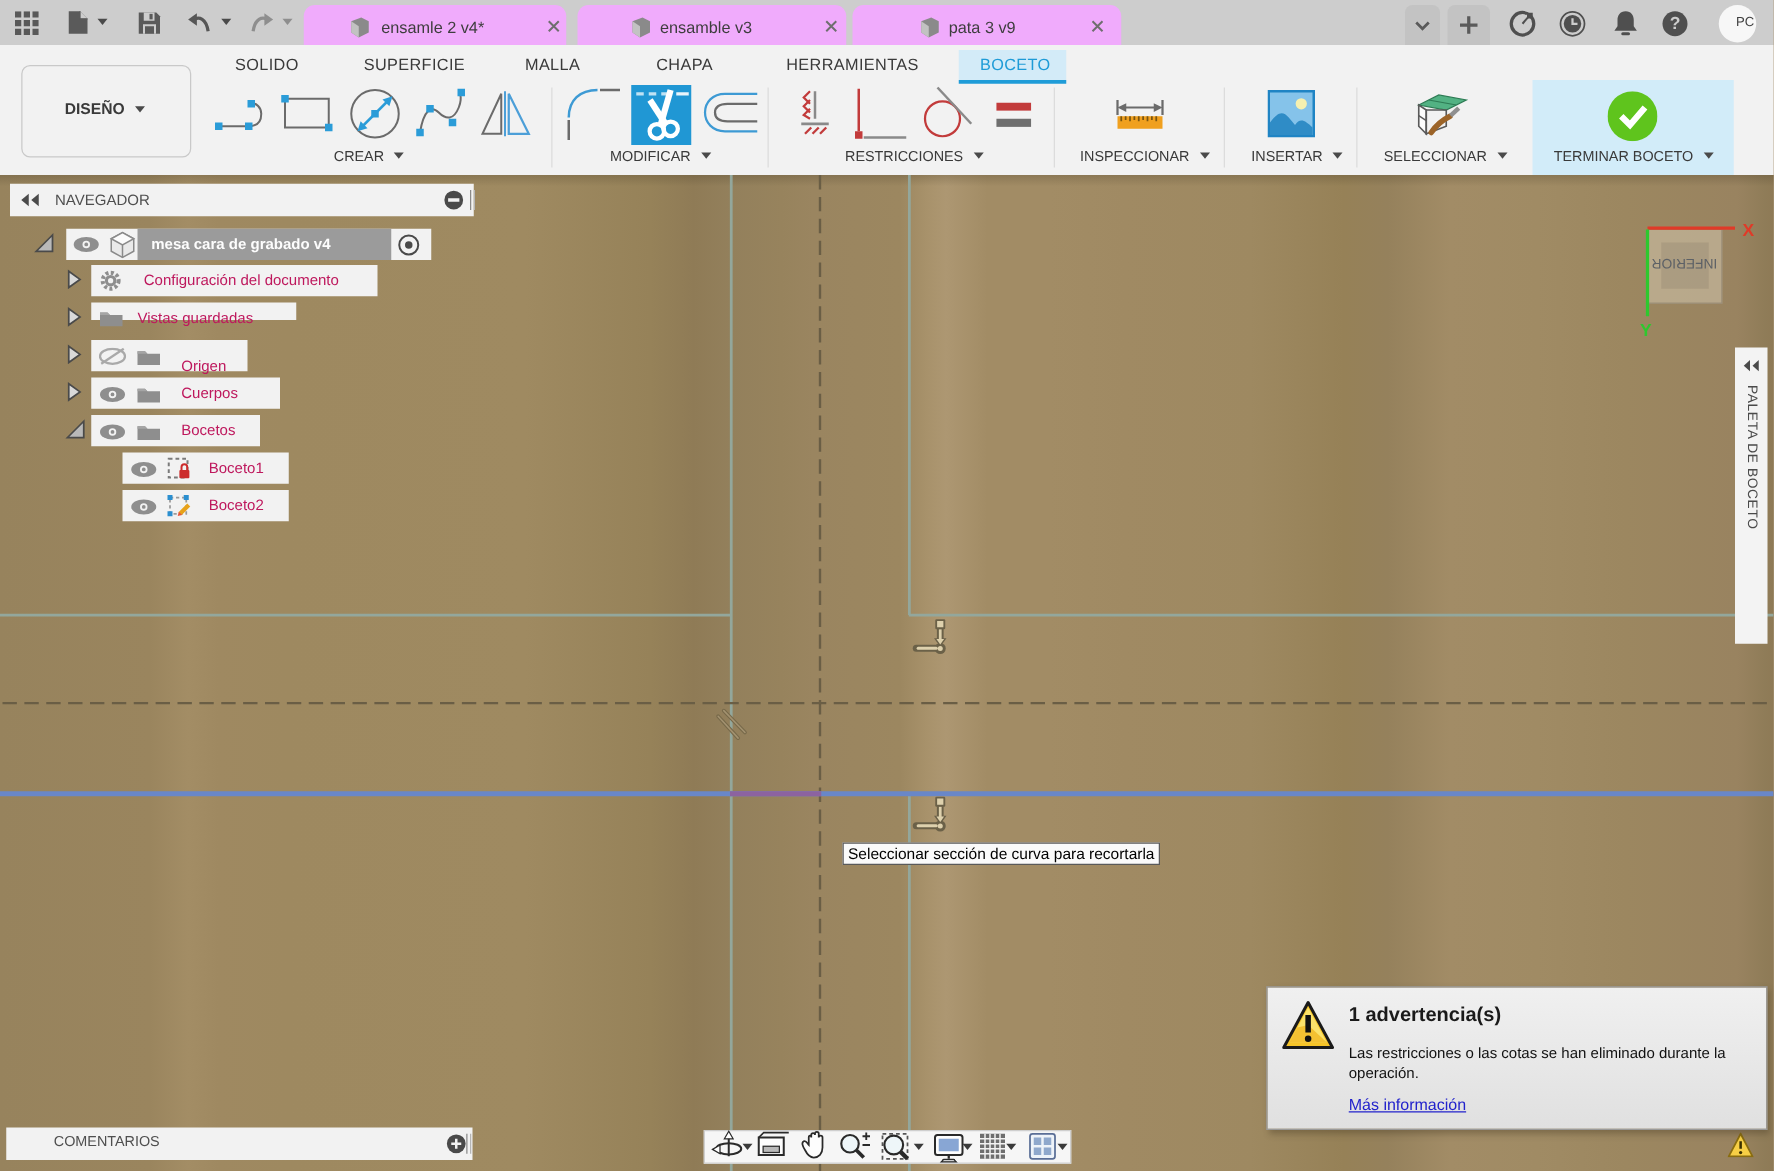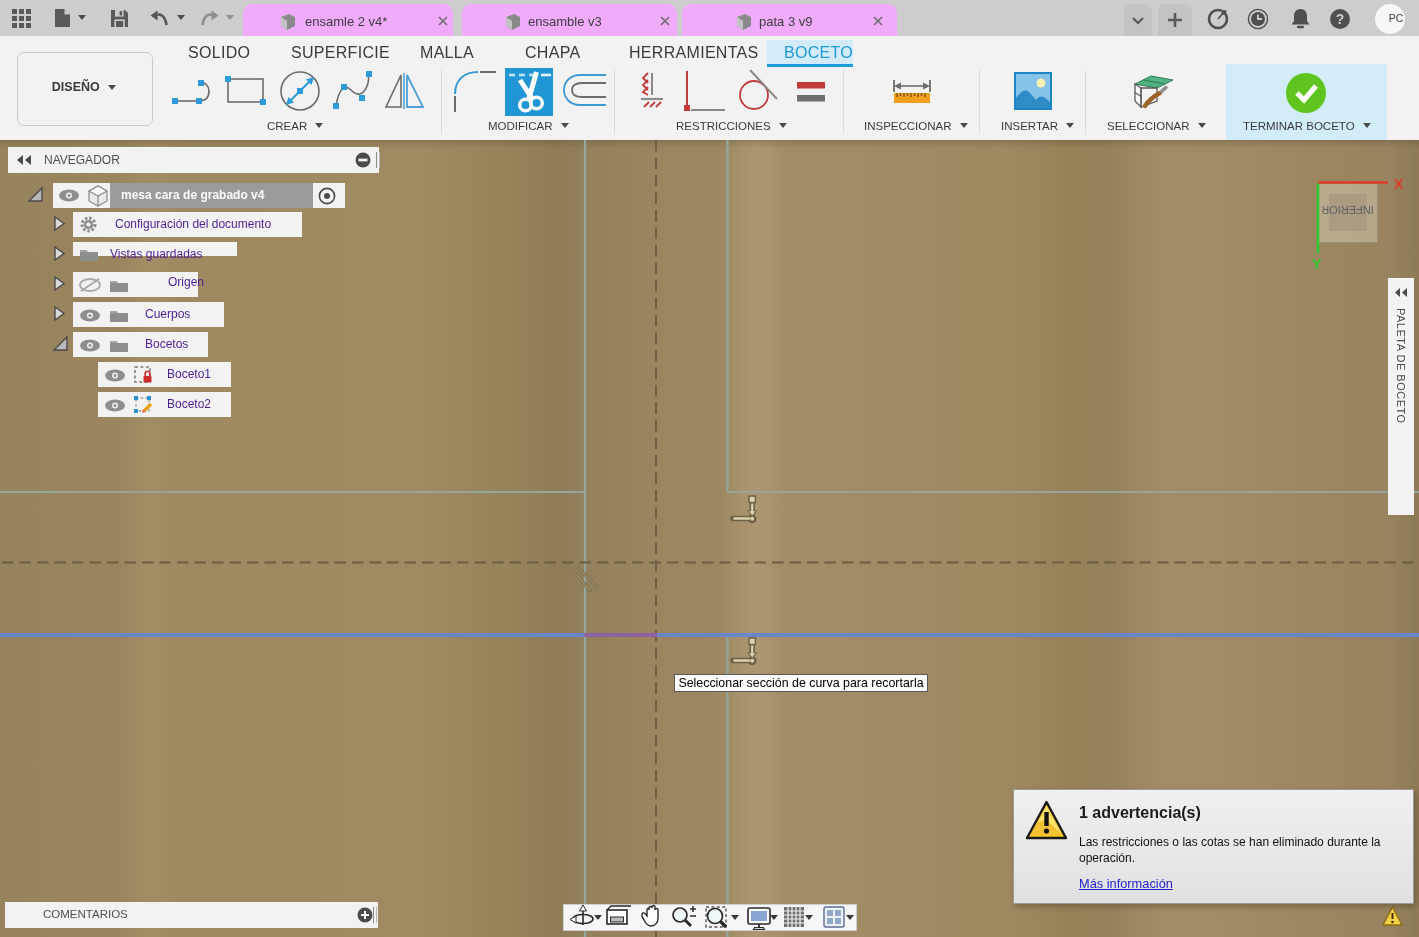--- a/index.html
+++ b/index.html
@@ -7,27 +7,27 @@
 #app{position:relative;width:1419px;height:937px;overflow:hidden;background:#9c8760;}
 .abs{position:absolute;}
 
 #topbar{left:0;top:0;width:1419px;height:36px;background:#cdcdcd;}
 .tab{top:4px;height:32px;background:#f0abfc;border-radius:9px 9px 0 0;}
 .tab .tlabel{position:absolute;top:10px;font-size:13px;color:#3d3d3d;white-space:nowrap;}
 .tab.active{background:#f6f6f6;}
 .tbtn{top:4px;height:32px;background:#c3c3c3;border-radius:6px 6px 0 0;}
 
 #toolbar{left:0;top:36px;width:1419px;height:104px;background:#f2f2f2;}
-.rtab{position:absolute;top:8px;height:16px;font-size:16px;color:#3a3a3a;letter-spacing:.3px;}
+.rtab{position:absolute;top:8px;height:16px;font-size:13px;color:#3a3a3a;letter-spacing:.3px;}
 .glabel{position:absolute;top:84px;height:16px;font-size:11.5px;color:#3a3a3a;white-space:nowrap;}
 .gsep{position:absolute;top:34px;width:1px;height:64px;background:#dcdcdc;}
 .caret{display:inline-block;width:0;height:0;border-left:4px solid transparent;border-right:4px solid transparent;border-top:5px solid #4a4a4a;vertical-align:middle;margin-left:5px;margin-bottom:2px;}
 
 .chip{position:absolute;background:#f2f2f2;}
-.ntext{font-size:12px;color:#4c1d95;white-space:nowrap;}
+.ntext{font-size:12px;color:#be185d;white-space:nowrap;}
 
 .vtext{writing-mode:vertical-rl;}
 </style>
 </head>
 <body>
 <div id="app">
 
   <div class="abs" id="canvas" style="left:0;top:140px;width:1419px;height:797px;
     background:linear-gradient(90deg,
       #97835d 0px,#9a855e 120px,#a38d65 150px,#9f8961 175px,#9e8960 230px,
@@ -432,21 +432,21 @@
       </svg>
     <div class="chip" style="left:73px;top:272px;width:125px;height:25px;">
       <svg class="abs" style="left:6px;top:6px;" width="22" height="14" viewBox="0 0 22 14">
           <ellipse cx="11" cy="7" rx="10" ry="6" fill="none" stroke="#a9a9a9" stroke-width="1.8"></ellipse>
           <path d="M2 13 L20 1" stroke="#a9a9a9" stroke-width="1.8"></path>
         </svg>
       <svg class="abs" style="left:36px;top:6px;" width="20" height="15" viewBox="0 0 20 15">
           <path d="M1 3 L1 14 L19 14 L19 5 L9 5 L7 3 Z" fill="#8e8e8e"></path>
           <path d="M1 3 L7 3 L9 5 L1 5 Z" fill="#a5a5a5"></path>
         </svg>
-      <div class="abs ntext" style="left:72px;top:3px;margin-left:23px;">Origen</div>
+      <div class="abs ntext" style="left:72px;top:14px;">Origen</div>
     </div>
 
     <svg class="abs" style="left:53px;top:305px;" width="13" height="17" viewBox="0 0 13 17">
         <polygon points="2,2 11,8.5 2,15" fill="#d9d9d9" stroke="#4a4a4a" stroke-width="1.4"></polygon>
       </svg>
     <div class="chip" style="left:73px;top:302px;width:140px;height:25px;padding-left:11px;">
       <svg class="abs" style="left:6px;top:7px;" width="22" height="13" viewBox="0 0 22 13">
           <ellipse cx="11" cy="6.5" rx="10" ry="6" fill="#8e8e8e"></ellipse>
           <circle cx="11" cy="6.5" r="3" fill="#f2f2f2"></circle>
           <circle cx="11" cy="6.5" r="1.5" fill="#8e8e8e"></circle>

